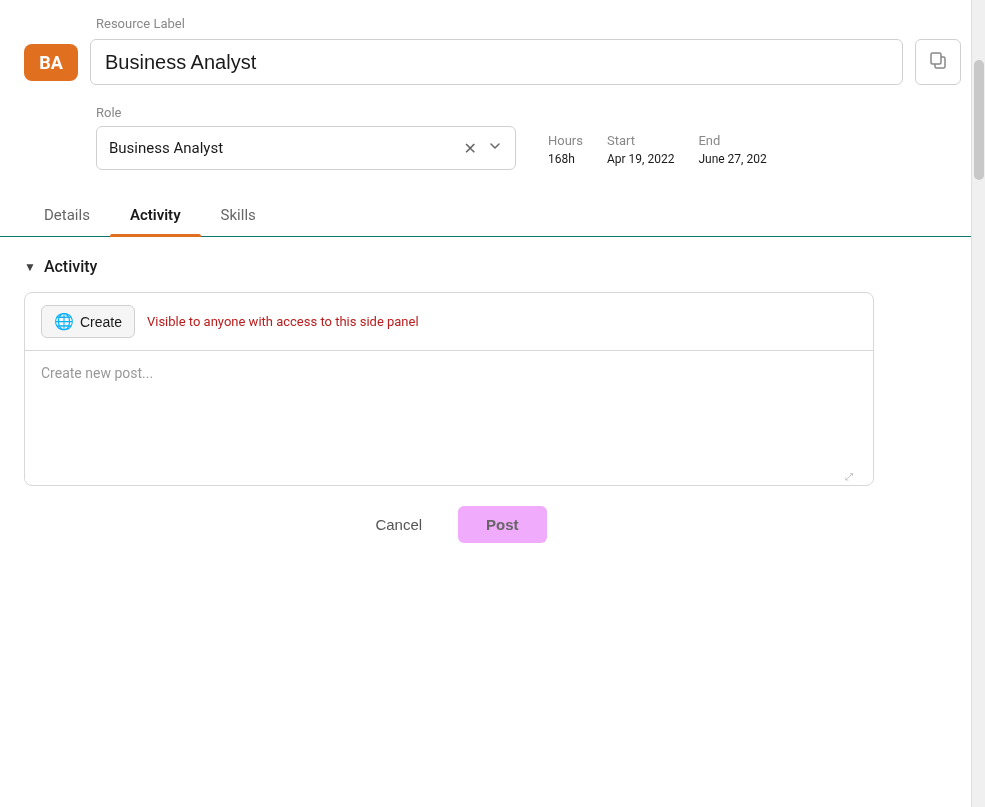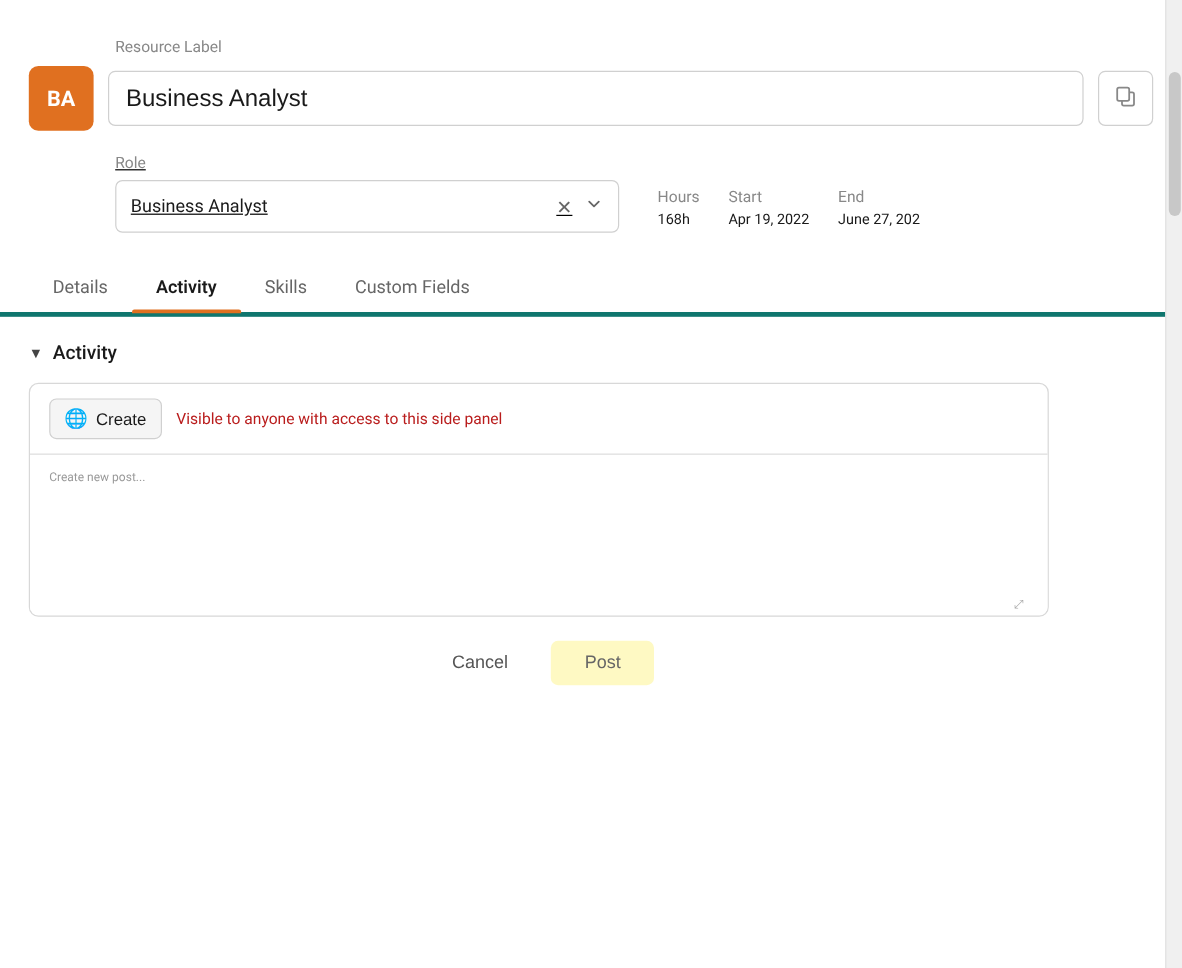--- a/index.html
+++ b/index.html
@@ -9,21 +9,21 @@
       width: 985px;
       min-height: 807px;
       overflow: hidden;
     }
 
     .panel {
       width: 985px;
       min-height: 807px;
       background: #fff;
       position: relative;
-      padding: 32px 0 0 0;
+      padding: 16px 0 0 0;
     }
 
     
     .scrollbar {
       position: absolute;
       right: 0;
       top: 0;
       width: 14px;
       height: 100%;
       background: #f0f0f0;
@@ -52,21 +52,21 @@
 
     .resource-label-row {
       display: flex;
       align-items: center;
       gap: 12px;
       margin-bottom: 20px;
     }
 
     .avatar {
       width: 54px;
-      height: 54px;
+      height: 37px;
       background: #e07020;
       border-radius: 8px;
       display: flex;
       align-items: center;
       justify-content: center;
       color: #fff;
       font-size: 18px;
       font-weight: 700;
       flex-shrink: 0;
     }
@@ -106,21 +106,20 @@
       display: flex;
       align-items: flex-start;
       gap: 32px;
       margin-left: 72px;
       margin-bottom: 24px;
     }
 
     .role-section {
       flex: 1;
       max-width: 420px;
-      text-decoration: underline;
     }
 
     .role-label {
       font-size: 13px;
       color: #888;
       margin-bottom: 6px;
     }
 
     .role-select {
       display: flex;
@@ -164,21 +163,21 @@
     }
 
     .info-value {
       font-size: 12px;
       color: #1a1a1a;
     }
 
     
     .tabs-bar {
       display: flex;
-      border-bottom: 4px solid #0f766e;
+      border-bottom: 1px solid #0f766e;
       margin-bottom: 0;
       padding: 0 24px;
     }
 
     .tab {
       padding: 12px 20px;
       font-size: 15px;
       color: #666;
       cursor: pointer;
       position: relative;
@@ -267,21 +266,21 @@
       font-size: 13px;
       color: #b91c1c;
     }
 
     .post-textarea {
       width: 100%;
       min-height: 130px;
       border: none;
       outline: none;
       padding: 14px 16px;
-      font-size: 10px;
+      font-size: 14px;
       color: #404040;
       resize: none;
       font-family: inherit;
       background: #fff;
     }
 
     .post-textarea::placeholder {
       color: #999;
     }
 
@@ -301,25 +300,25 @@
       background: #fff;
       border: none;
       cursor: pointer;
       border-radius: 6px;
     }
 
     .post-btn {
       padding: 10px 28px;
       font-size: 15px;
       color: #666;
-      background: #fef9c3;
+      background: #f0abfc;
       border: none;
       cursor: pointer;
       border-radius: 6px;
-      font-weight: 400;
+      font-weight: 700;
     }
 
     
     .resize-handle {
       position: absolute;
       bottom: 4px;
       right: 18px;
       width: 10px;
       height: 10px;
       color: #aaa;
@@ -383,21 +382,20 @@
         </div>
       </div>
     </div>
 
   </div>
 
   <div class="tabs-bar">
     <div class="tab">Details</div>
     <div class="tab active">Activity</div>
     <div class="tab">Skills</div>
-    <div class="tab">Custom Fields</div>
   </div>
 
   <div class="content-area">
 
     <div class="activity-section">
 
       <div class="activity-header">
         <span class="collapse-arrow">▼</span>
         <span class="activity-title">Activity</span>
       </div>

